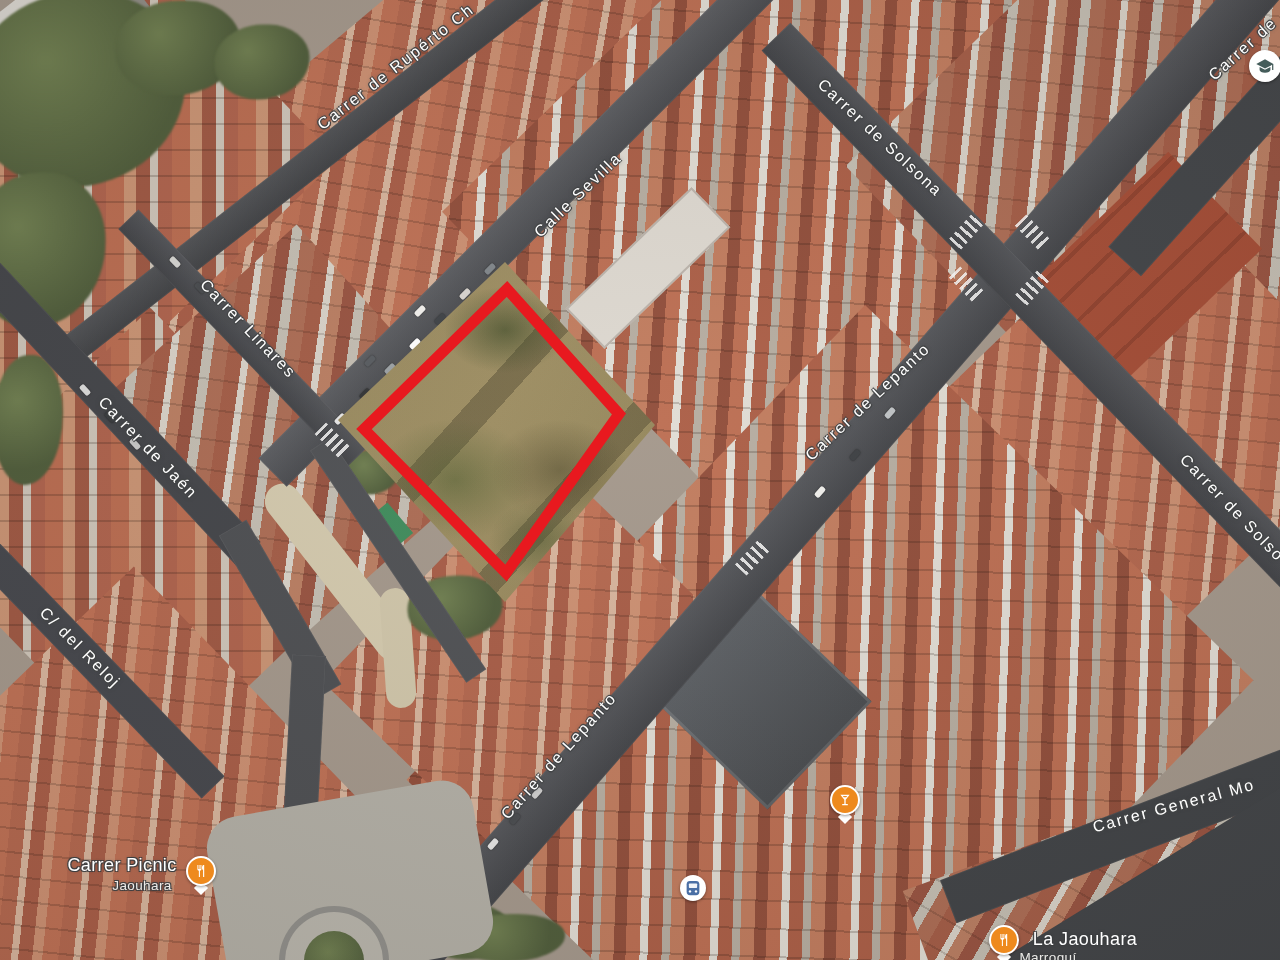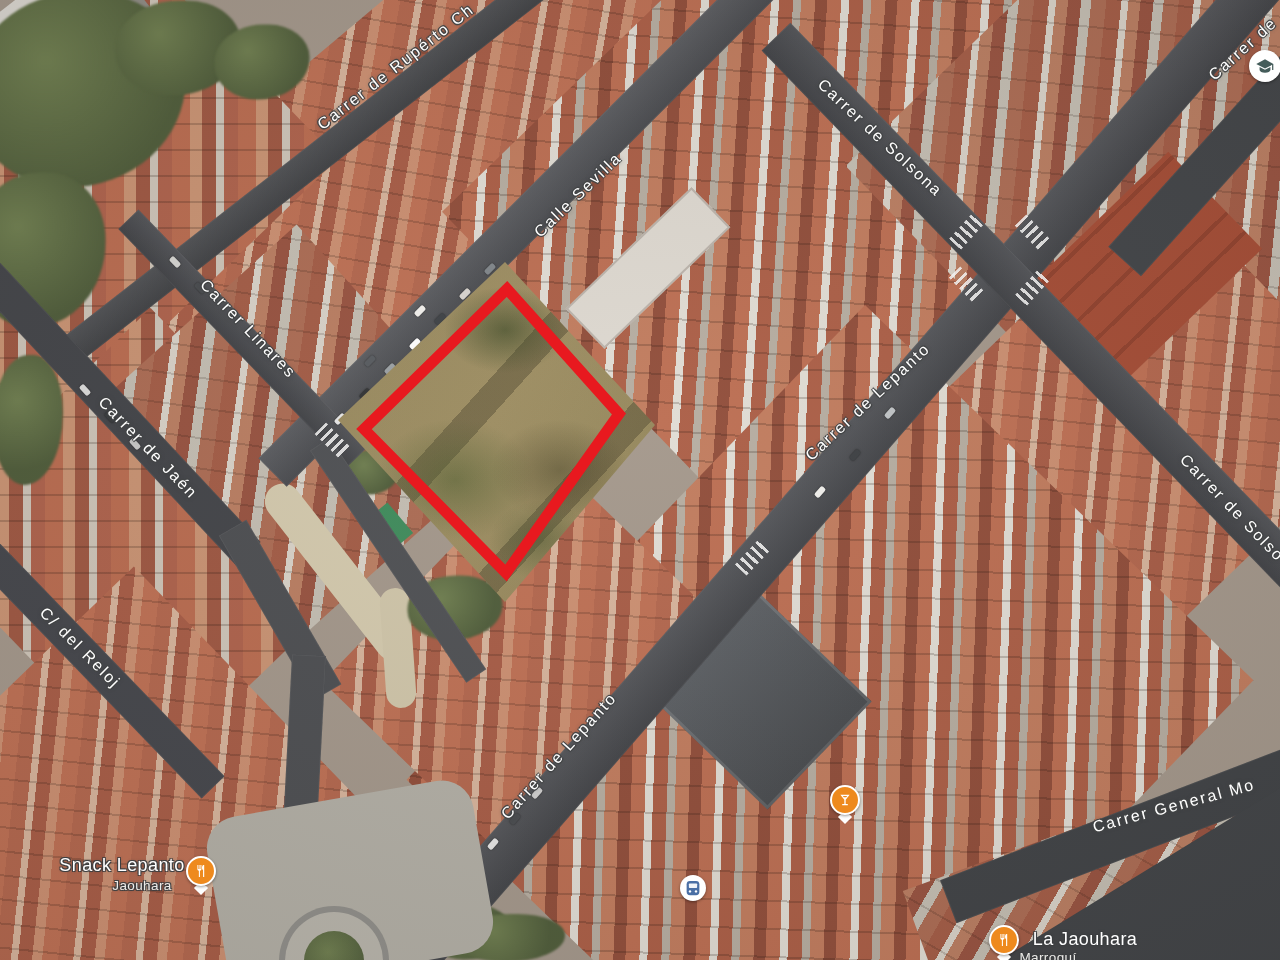--- a/index.html
+++ b/index.html
@@ -154,21 +154,21 @@
   <div class="rl" style="--r:43deg;left:880px;top:138px;">Carrer de Solsona</div>
   <div class="rl" style="--r:-43deg;left:868px;top:402px;">Carrer de Lepanto</div>
   <div class="rl" style="--r:46deg;left:1232px;top:508px;">Carrer de Solso</div>
   <div class="rl" style="--r:46deg;left:248px;top:329px;">Carrer Linares</div>
   <div class="rl" style="--r:46deg;left:148px;top:448px;">Carrer de Jaén</div>
   <div class="rl" style="--r:45deg;left:80px;top:648px;">C/ del Reloj</div>
   <div class="rl" style="--r:-48deg;left:559px;top:756px;">Carrer de Lepanto</div>
   <div class="rl" style="--r:-15deg;left:1174px;top:806px;">Carrer General Mo</div>
   <div class="rl" style="--r:-42deg;left:1243px;top:49px;">Carrer de</div>
 
-  <div class="poi-name" style="left:122px;top:865px;">Snack Lepanto</div>
+  <div class="poi-name" style="left:122px;top:865px;">Carrer Picnic</div>
   <div class="poi-name poi-sub" style="left:142px;top:886px;">Jaouhara</div>
   <div class="pin" style="left:201px;top:871px;">
     <div class="tail"></div>
     <div class="disc">
       <svg width="16" height="16" viewBox="0 0 24 24">
         <path fill="#fff" d="M9.2 3v6h-1.1V3H6.6v6c0 1.4.9 2.5 2.2 2.7V21h1.6V11.7c1.3-.2 2.2-1.3 2.2-2.7V3h-1.5v6h-1.1V3H9.2z"></path>
         <path fill="#fff" d="M15.8 3c-1.2 0-2.3 1.8-2.3 4.3 0 1.9.7 3.2 1.6 3.6V21h1.7V3h-1z"></path>
       </svg>
     </div>
   </div>

